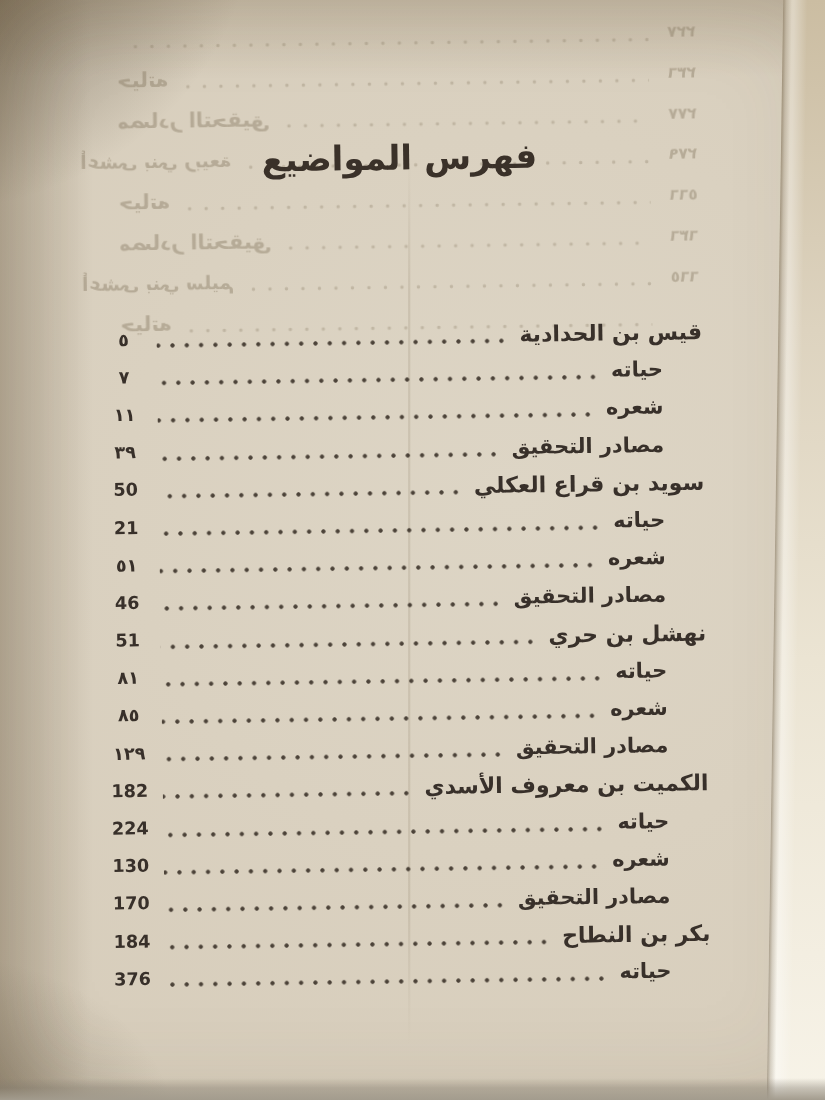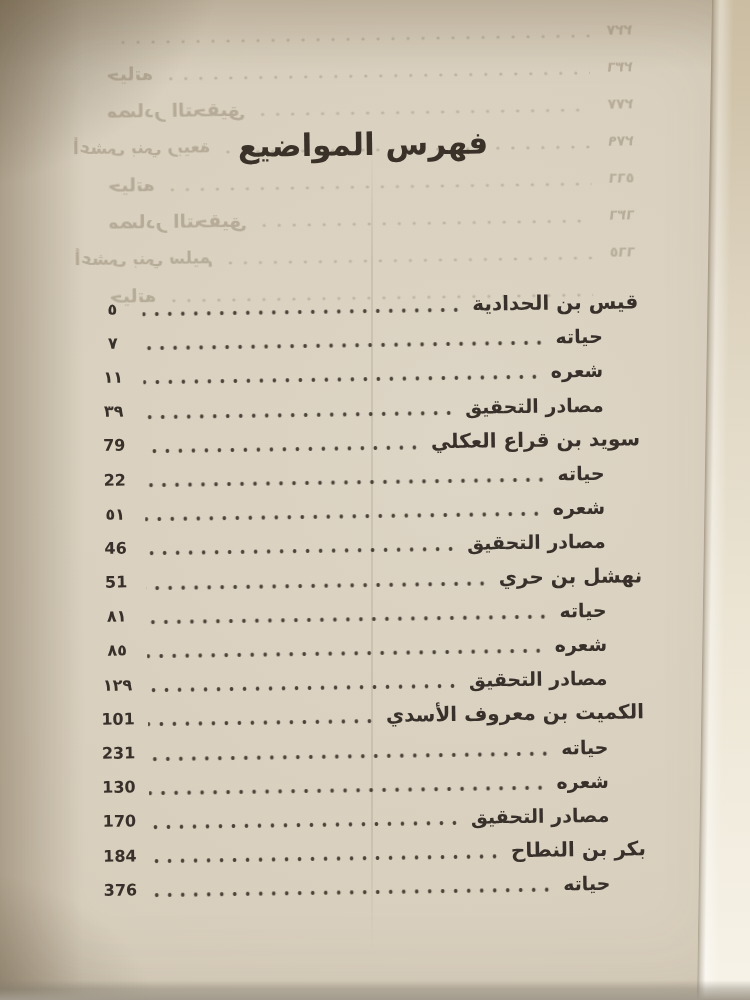--- a/index.html
+++ b/index.html
@@ -145,26 +145,26 @@
           <span class="page-number">١١</span>
         </div>
         <div class="row sub">
           <span class="entry-label">مصادر التحقيق</span>
           <span class="dots"></span>
           <span class="page-number">٣٩</span>
         </div>
         <div class="row">
           <span class="entry-label">سويد بن قراع العكلي</span>
           <span class="dots"></span>
-          <span class="page-number">79</span>
-        </div>
-        <div class="row sub">
-          <span class="entry-label">حياته</span>
-          <span class="dots"></span>
-          <span class="page-number">22</span>
+          <span class="page-number">50</span>
+        </div>
+        <div class="row sub">
+          <span class="entry-label">حياته</span>
+          <span class="dots"></span>
+          <span class="page-number">21</span>
         </div>
         <div class="row sub">
           <span class="entry-label">شعره</span>
           <span class="dots"></span>
           <span class="page-number">٥١</span>
         </div>
         <div class="row sub">
           <span class="entry-label">مصادر التحقيق</span>
           <span class="dots"></span>
           <span class="page-number">46</span>
@@ -185,26 +185,26 @@
           <span class="page-number">٨٥</span>
         </div>
         <div class="row sub">
           <span class="entry-label">مصادر التحقيق</span>
           <span class="dots"></span>
           <span class="page-number">١٢٩</span>
         </div>
         <div class="row">
           <span class="entry-label">الكميت بن معروف الأسدي</span>
           <span class="dots"></span>
-          <span class="page-number">101</span>
-        </div>
-        <div class="row sub">
-          <span class="entry-label">حياته</span>
-          <span class="dots"></span>
-          <span class="page-number">231</span>
+          <span class="page-number">182</span>
+        </div>
+        <div class="row sub">
+          <span class="entry-label">حياته</span>
+          <span class="dots"></span>
+          <span class="page-number">224</span>
         </div>
         <div class="row sub">
           <span class="entry-label">شعره</span>
           <span class="dots"></span>
           <span class="page-number">130</span>
         </div>
         <div class="row sub">
           <span class="entry-label">مصادر التحقيق</span>
           <span class="dots"></span>
           <span class="page-number">170</span>

